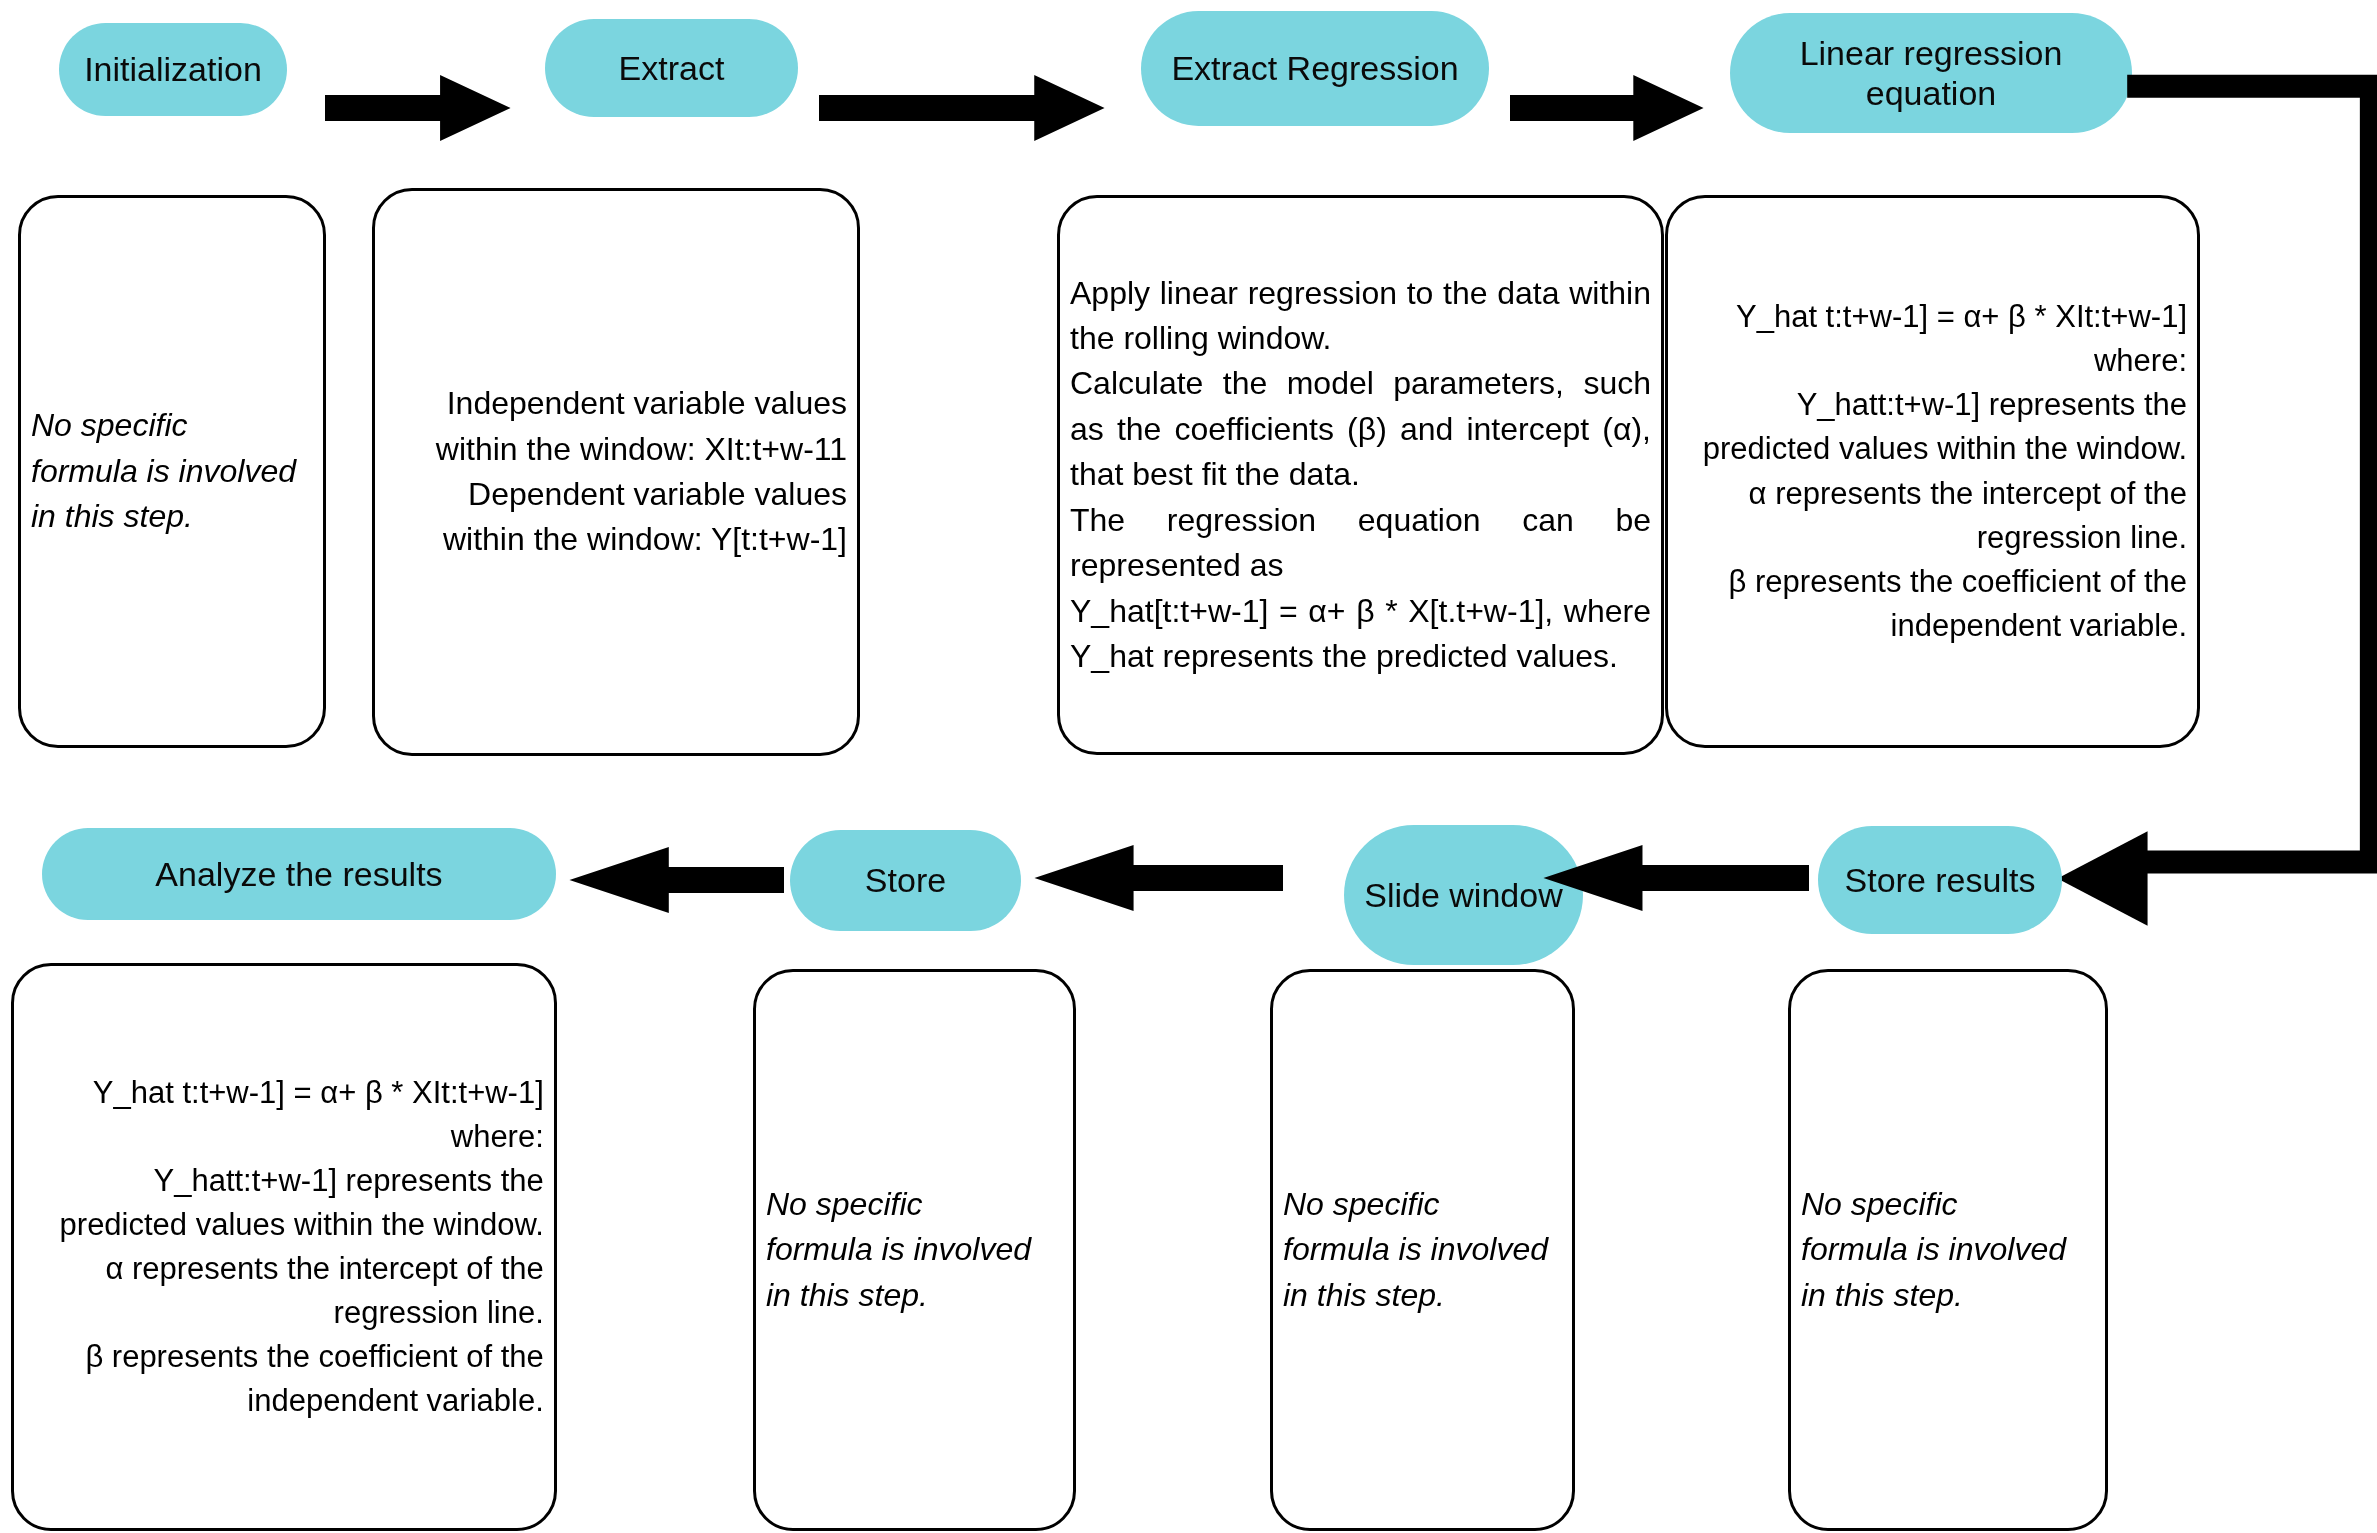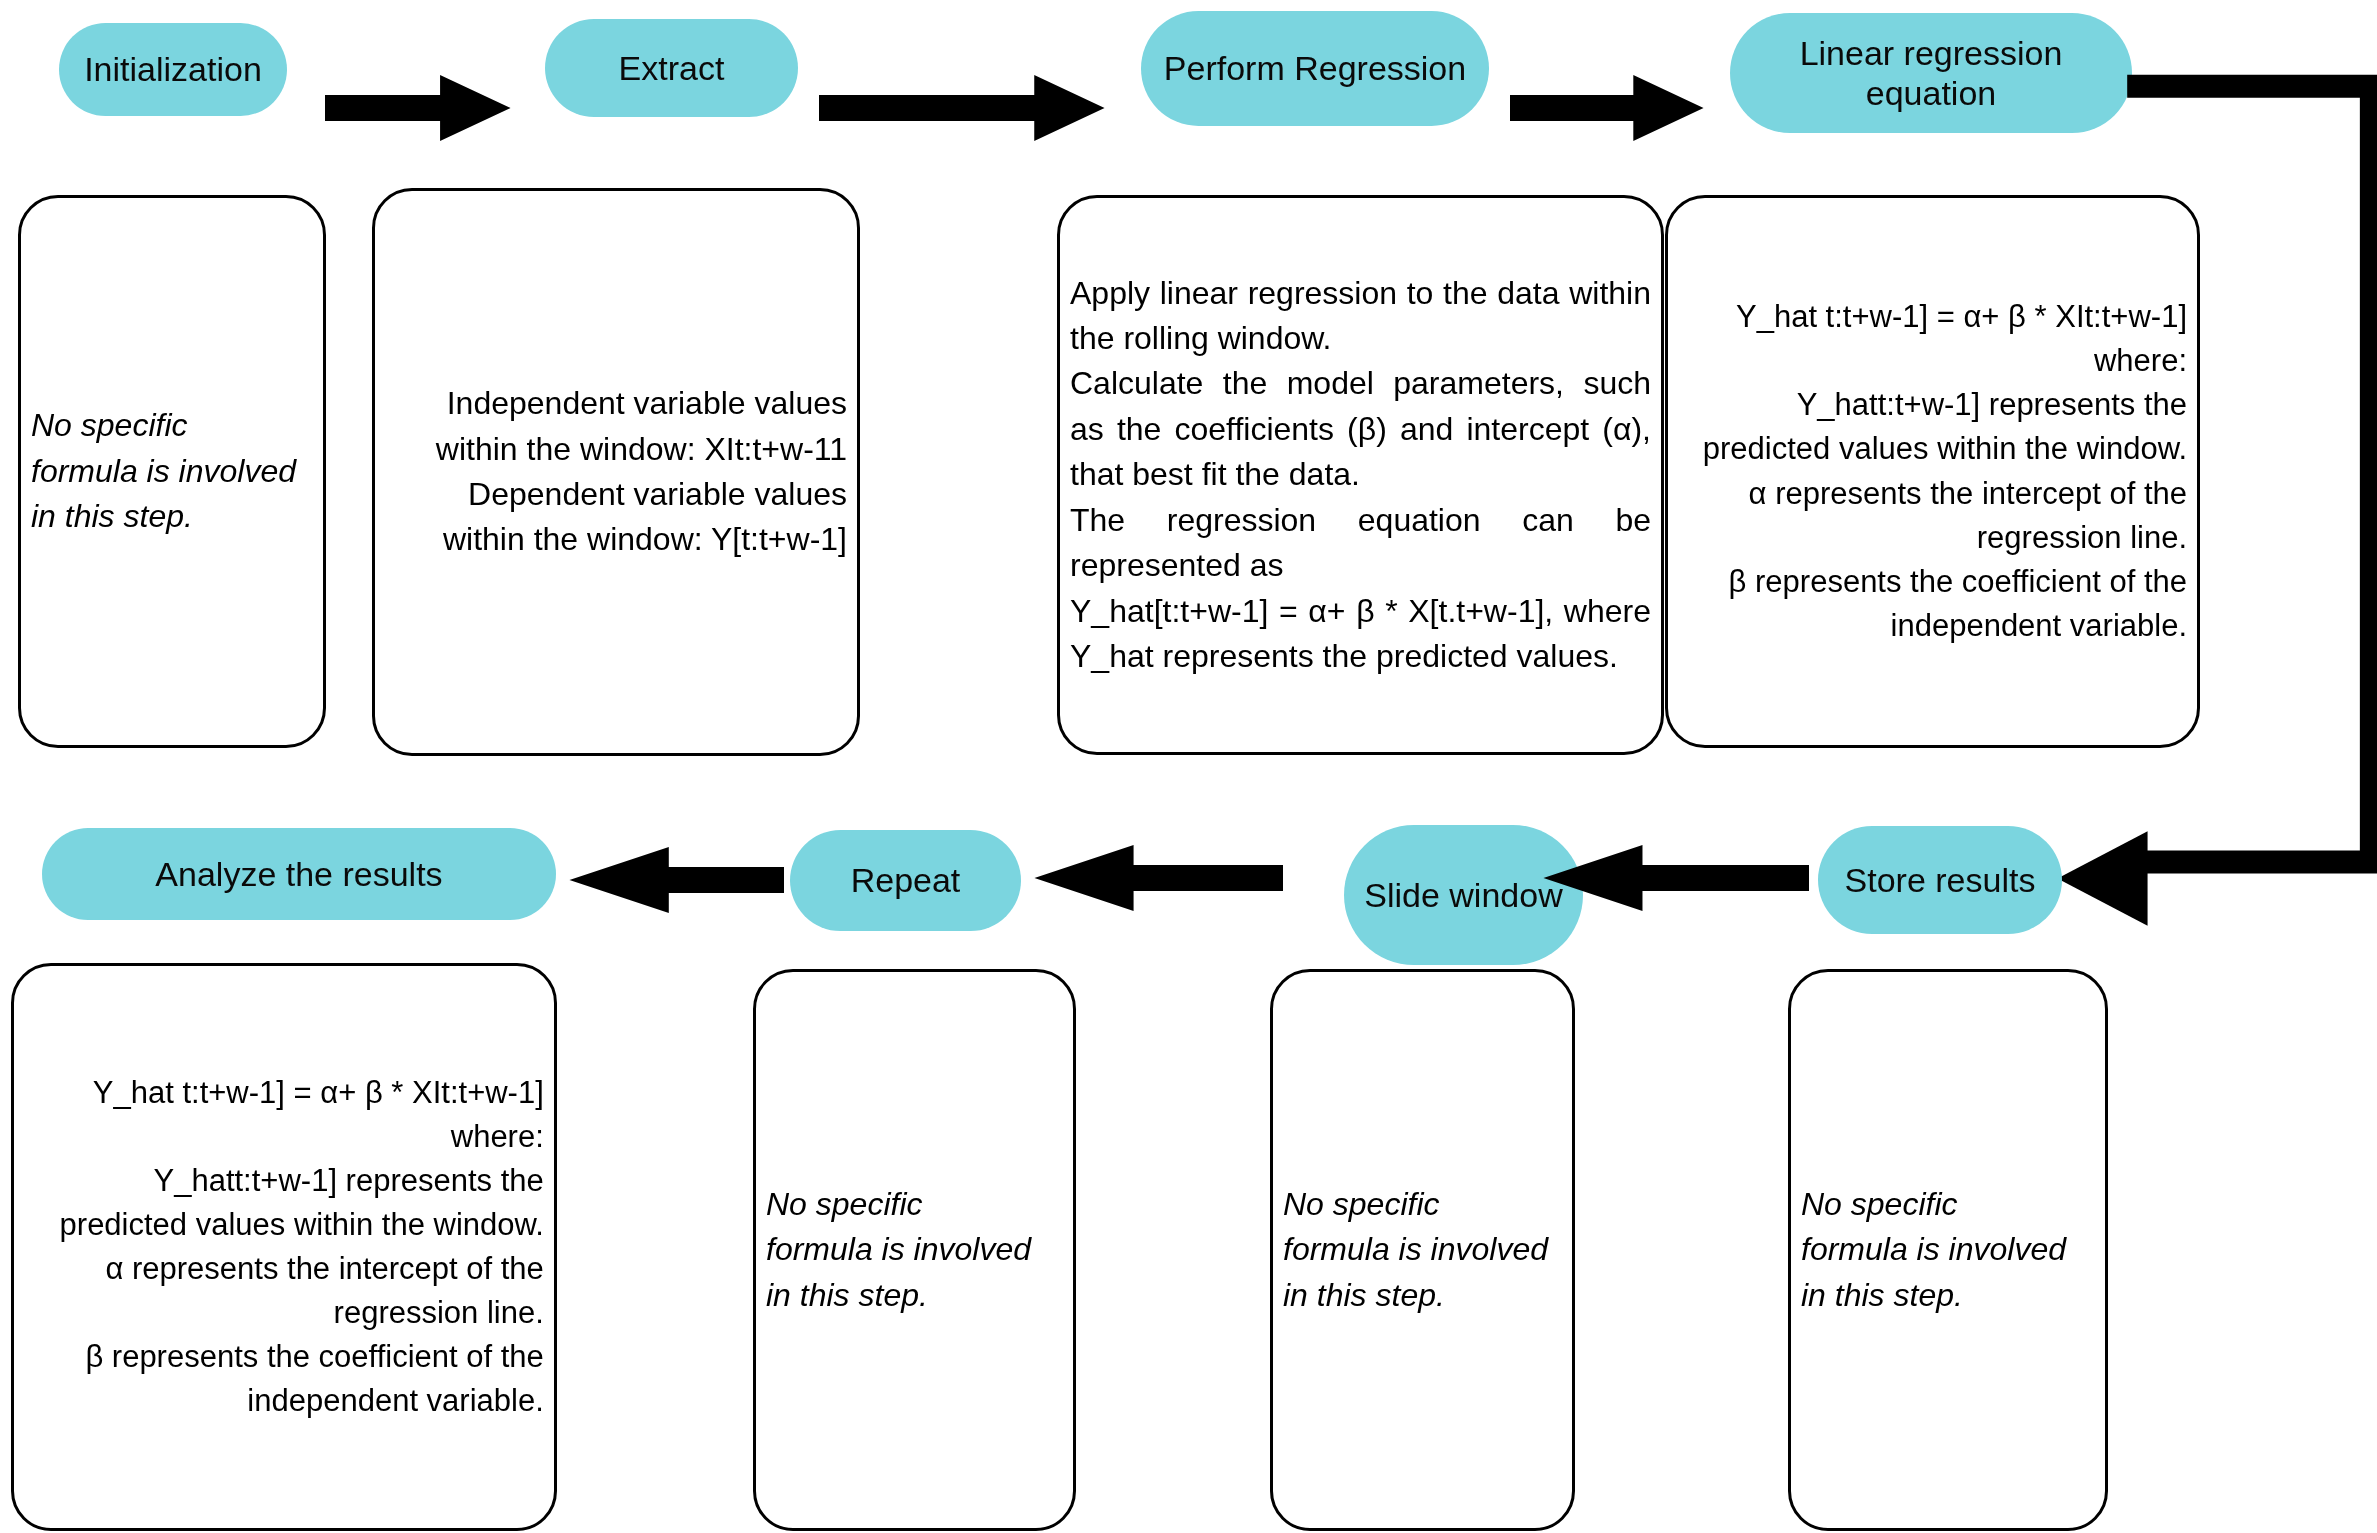--- a/index.html
+++ b/index.html
@@ -35,21 +35,21 @@
 
   <div class="capsule" style="left:59px;top:23px;width:228px;height:93px;font-size:34px;">
     <span>Initialization</span>
   </div>
 
   <div class="capsule" style="left:545px;top:19.4px;width:253px;height:98px;font-size:34px;">
     <span>Extract</span>
   </div>
 
   <div class="capsule" style="left:1141px;top:10.8px;width:348px;height:115px;font-size:34px;">
-    <span>Perform Regression</span>
+    <span>Extract Regression</span>
   </div>
 
   <div class="capsule" style="left:1730px;top:13px;width:402px;height:120px;font-size:34px;">
     <span>Linear regression equation</span>
   </div>
 
   <div class="arrow" style="left:325px;top:72px;width:187px;height:72px;">
     <svg width="187" height="72" viewBox="0 0 260 100">
       <path d="M0,32 L160,32 L160,4 L258,50 L160,96 L160,68 L0,68 Z" fill="#000"></path>
     </svg>
@@ -110,21 +110,21 @@
       <p>α represents the intercept of the regression line.</p>
       <p>β represents the coefficient of the independent variable.</p>
     </div>
   </div>
 
   <div class="capsule" style="left:42px;top:828px;width:514px;height:92px;font-size:34px;">
     <span>Analyze the results</span>
   </div>
 
   <div class="capsule" style="left:790px;top:830px;width:231px;height:101px;font-size:34px;">
-    <span>Repeat</span>
+    <span>Store</span>
   </div>
 
   <div class="capsule" style="left:1344px;top:825px;width:239px;height:140px;font-size:34px;">
     <span>Slide window</span>
   </div>
 
   <div class="capsule" style="left:1818px;top:826px;width:244px;height:108px;font-size:34px;">
     <span>Store results</span>
   </div>
 

